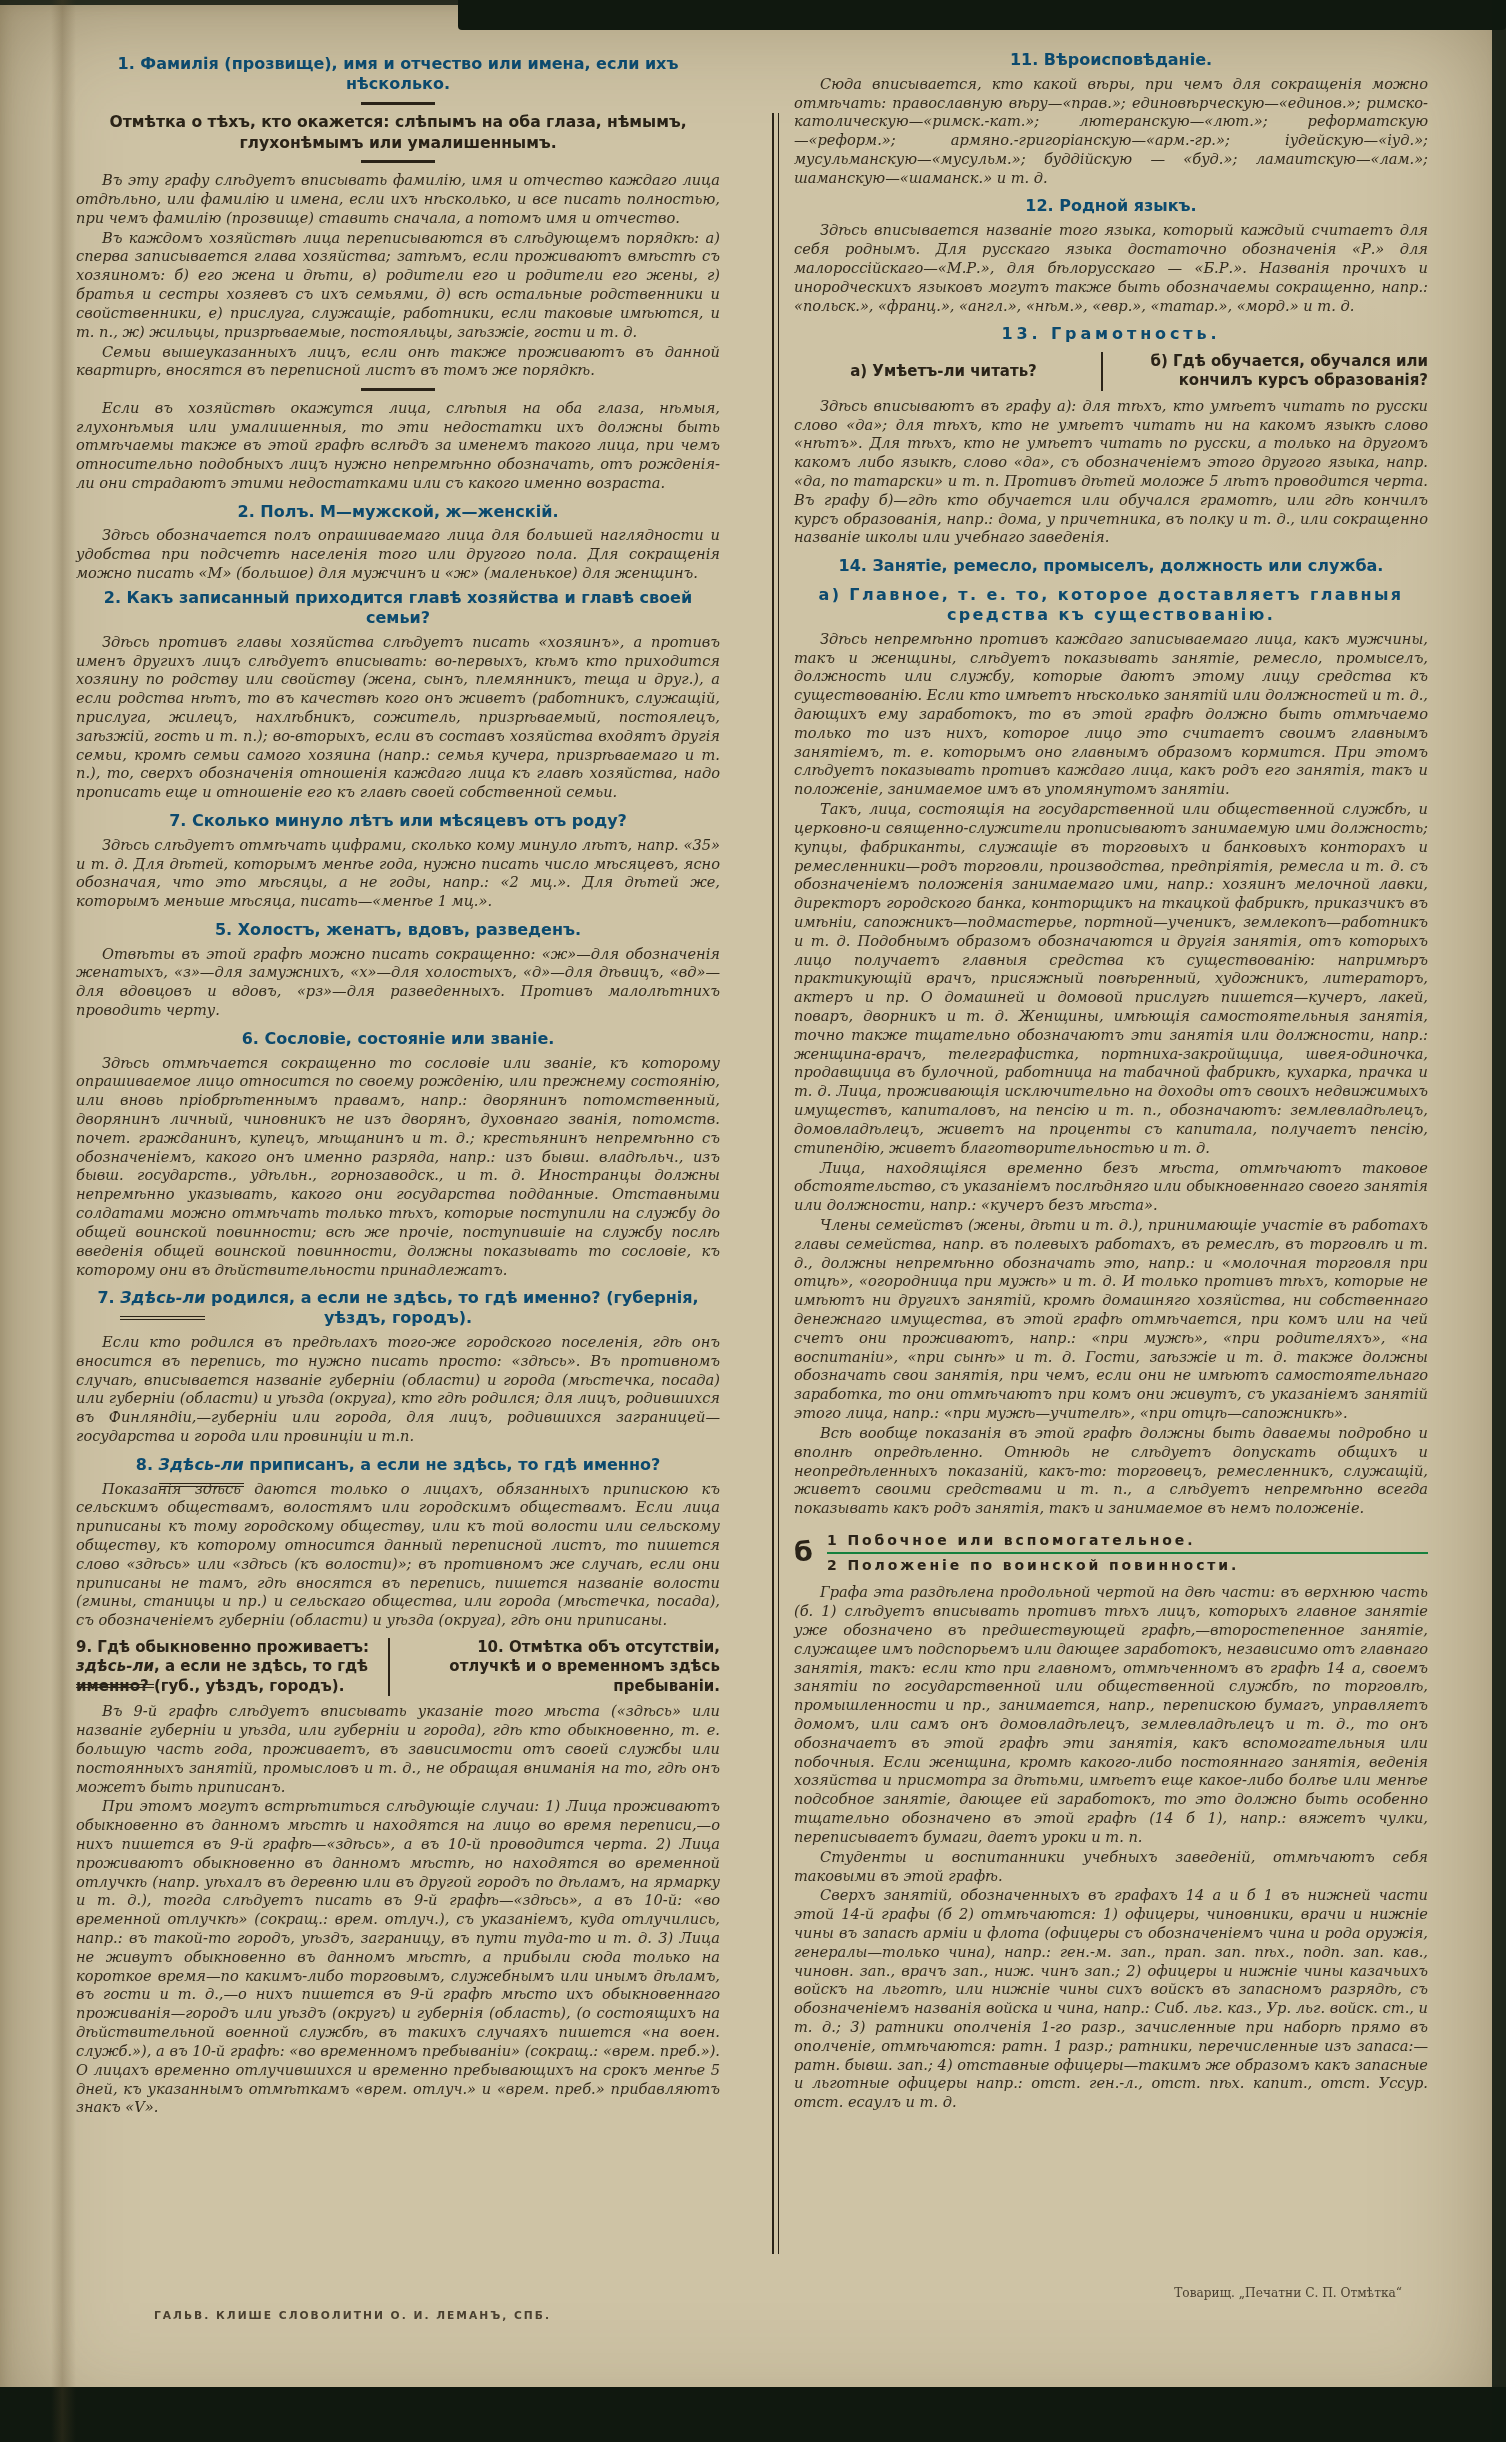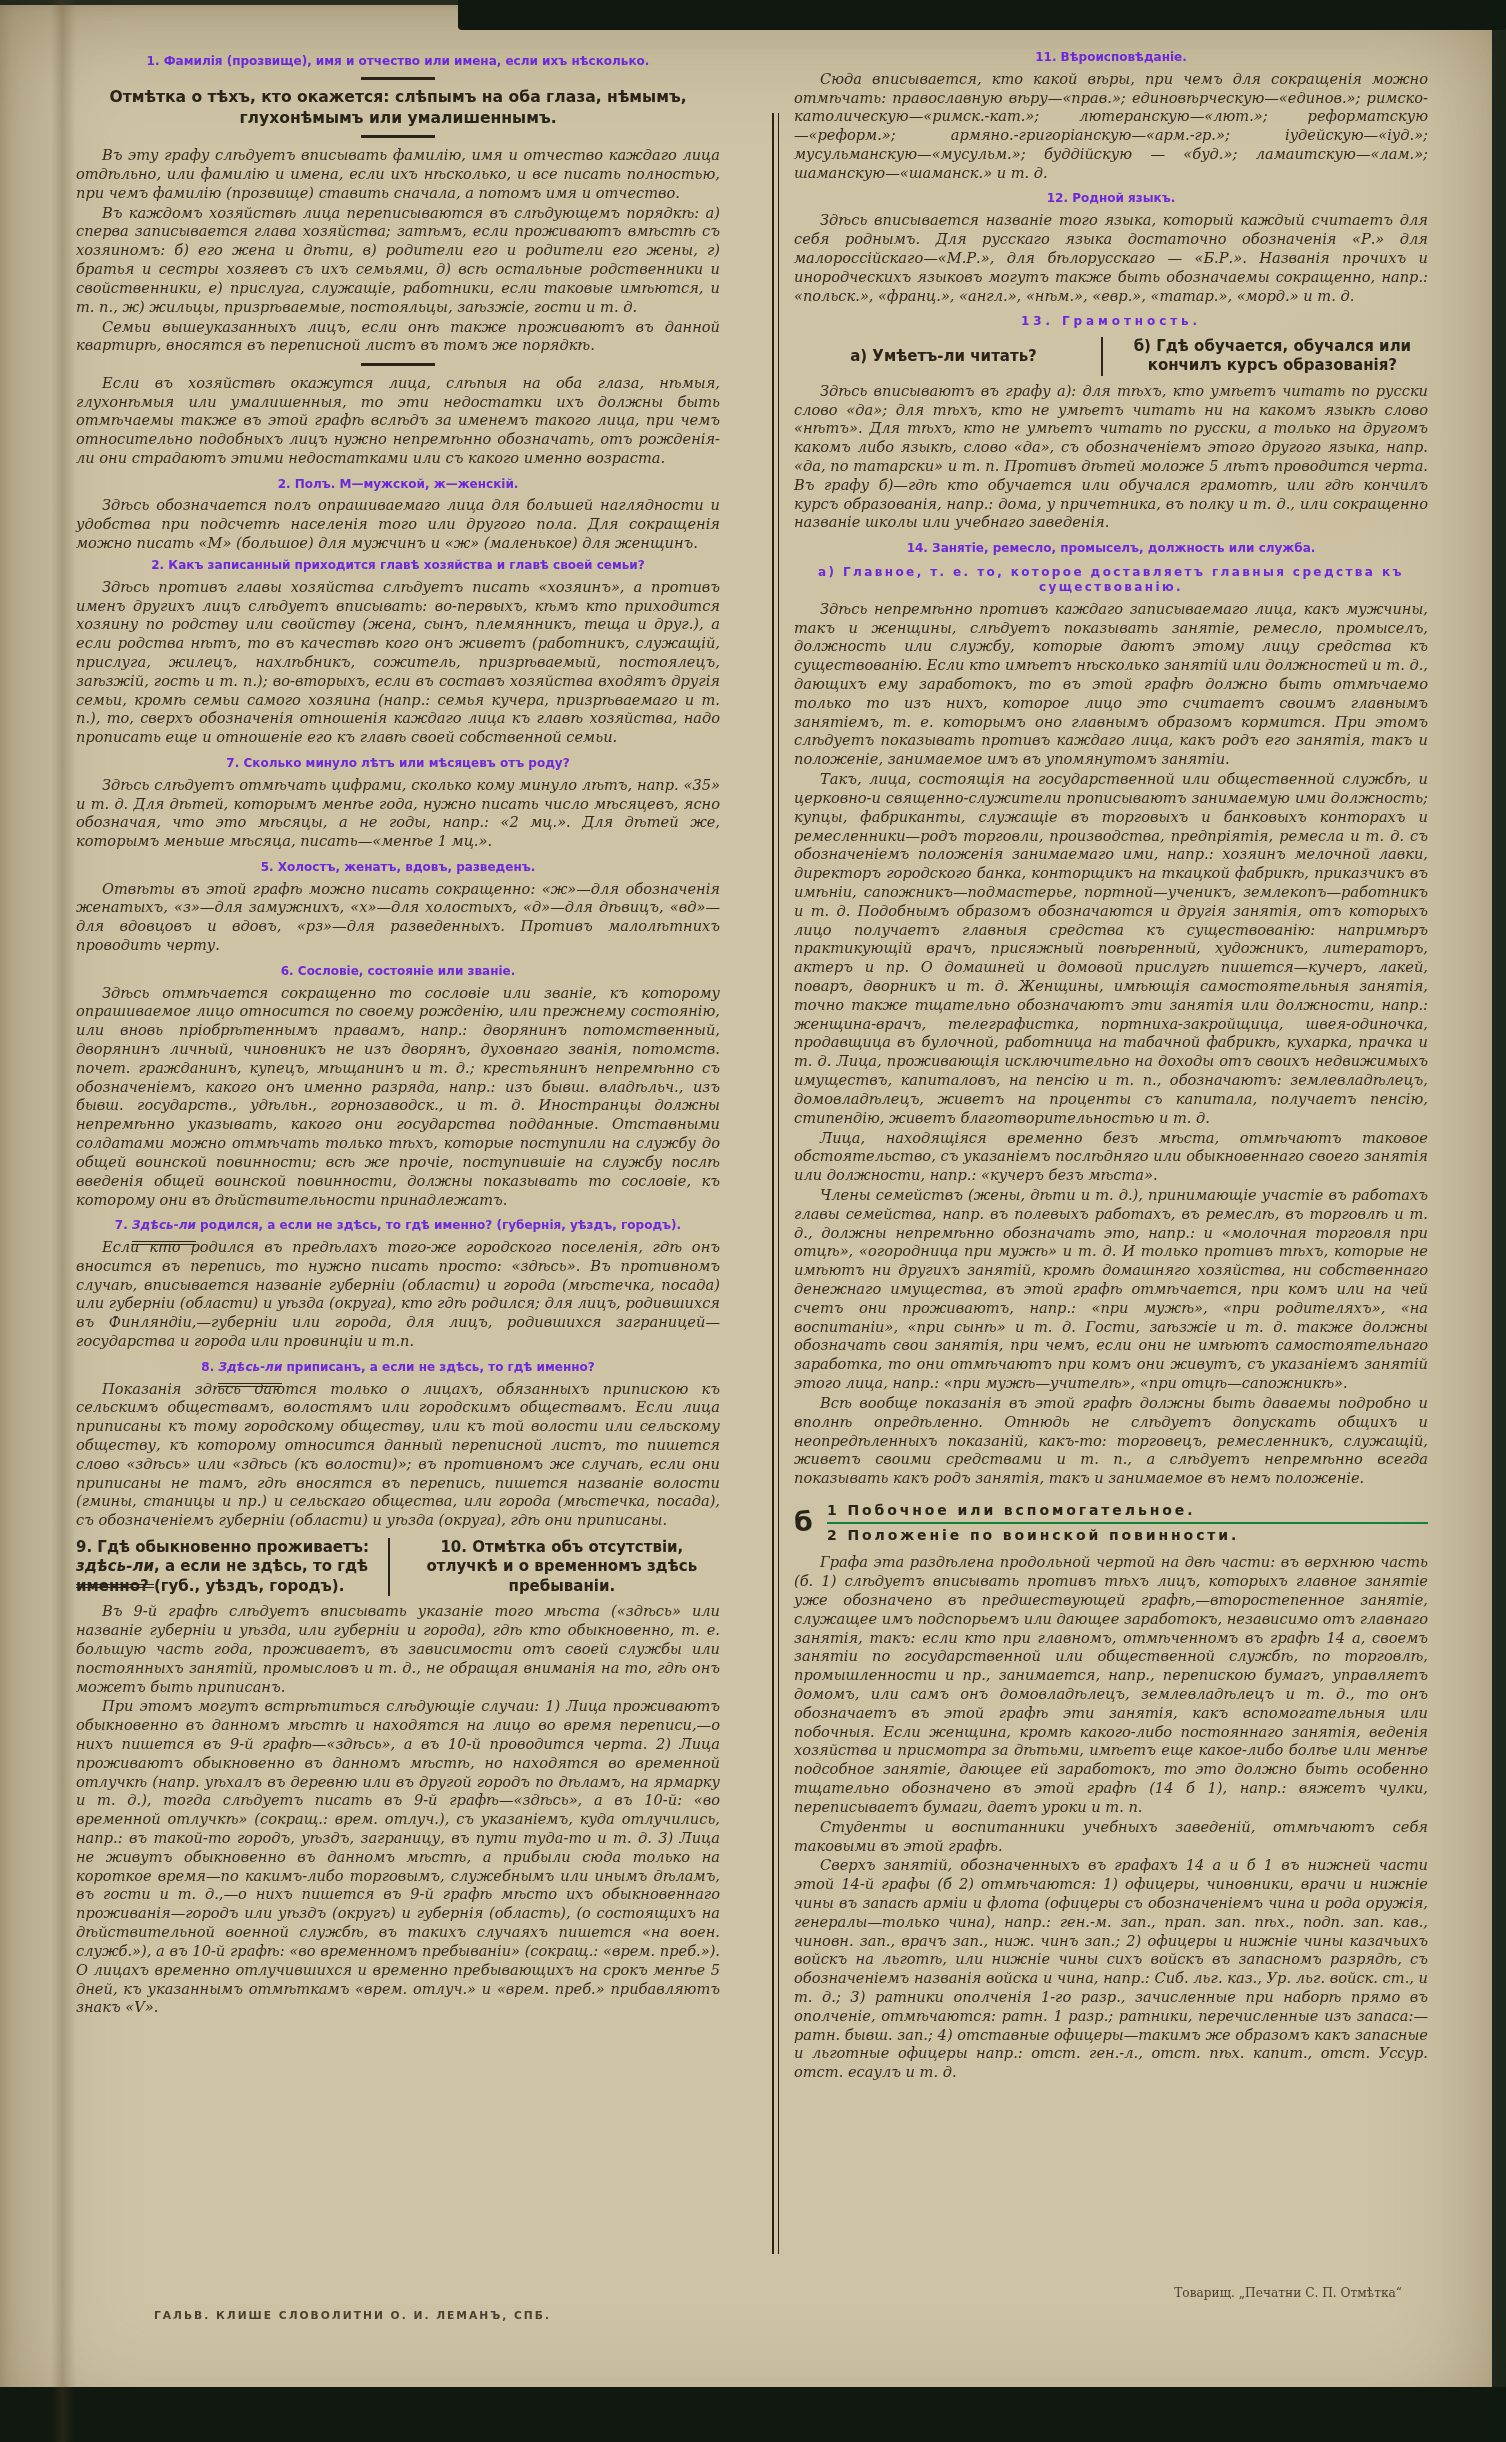--- a/index.html
+++ b/index.html
@@ -25,35 +25,35 @@
     background:radial-gradient(closest-side,rgba(150,116,60,.10),rgba(150,116,60,0));}
 
   .col{position:absolute;font-size:14.6px;line-height:1.29;}
   .col-left{left:76px;top:45px;width:644px;}
   .col-right{left:794px;top:41px;width:634px;}
   .vrule{position:absolute;left:772px;top:113px;height:2141px;width:3.9px;
     border-left:2.4px solid #2a2318;border-right:1px solid #2a2318;}
 
   .para{text-align:justify;text-indent:26px;margin:0 0 1px 0;font-style:italic;}
   .h{font-family:"DejaVu Sans","Liberation Sans",sans-serif;font-weight:bold;
-     text-align:center;color:#6d28d9;margin:8.8px auto 4.9px auto;font-size:12px;line-height:1.25;}
+     text-align:center;color:#0c4a6e;margin:8.8px auto 4.9px auto;font-size:16px;line-height:1.25;}
   .h-tight{margin-top:4.9px;}
   .h1wrap{max-width:585px;}
   .note{font-family:"DejaVu Sans","Liberation Sans",sans-serif;font-weight:bold;
      text-align:center;color:#2a2318;margin:3.9px auto;font-size:15.6px;max-width:624px;}
   .rule{width:74px;height:0;border-top:3.4px solid #2a2318;margin:7.8px auto;}
   .uline{font-style:italic;border-bottom:4.9px double #2a2318;padding-bottom:9px;}
   .spaced{letter-spacing:3.9px;}
   .spaced2{letter-spacing:2.4px;}
 
   .duo{display:flex;margin:7.8px 0 5.9px 0;}
   .duo .cell{font-family:"DejaVu Sans","Liberation Sans",sans-serif;font-weight:bold;
      color:#2a2318;font-size:15px;line-height:1.3;}
   .duo .cell-l{width:49%;padding-right:7.8px;text-align:left;}
-  .duo .cell-r{width:51%;padding-left:14px;border-left:2px solid #2a2318;text-align:center;}
+  .duo .cell-r{width:51%;padding-left:14px;border-left:2px solid #2a2318;text-align:right;}
   .duo13 .cell-l{display:flex;align-items:center;justify-content:center;text-align:center;}
 
   .bblock{display:flex;align-items:center;margin:9.8px 0 5.9px 0;}
   .bletter{font-family:"DejaVu Sans","Liberation Sans",sans-serif;font-weight:bold;
      font-size:27px;width:33px;flex:0 0 33px;color:#2a2318;}
   .brows{flex:1;}
   .brow{font-family:"DejaVu Sans","Liberation Sans",sans-serif;font-weight:bold;
      font-size:14px;letter-spacing:2.9px;color:#2a2318;padding:2.9px 0;}
   .brow1{border-bottom:2px solid #15803d;}
 

